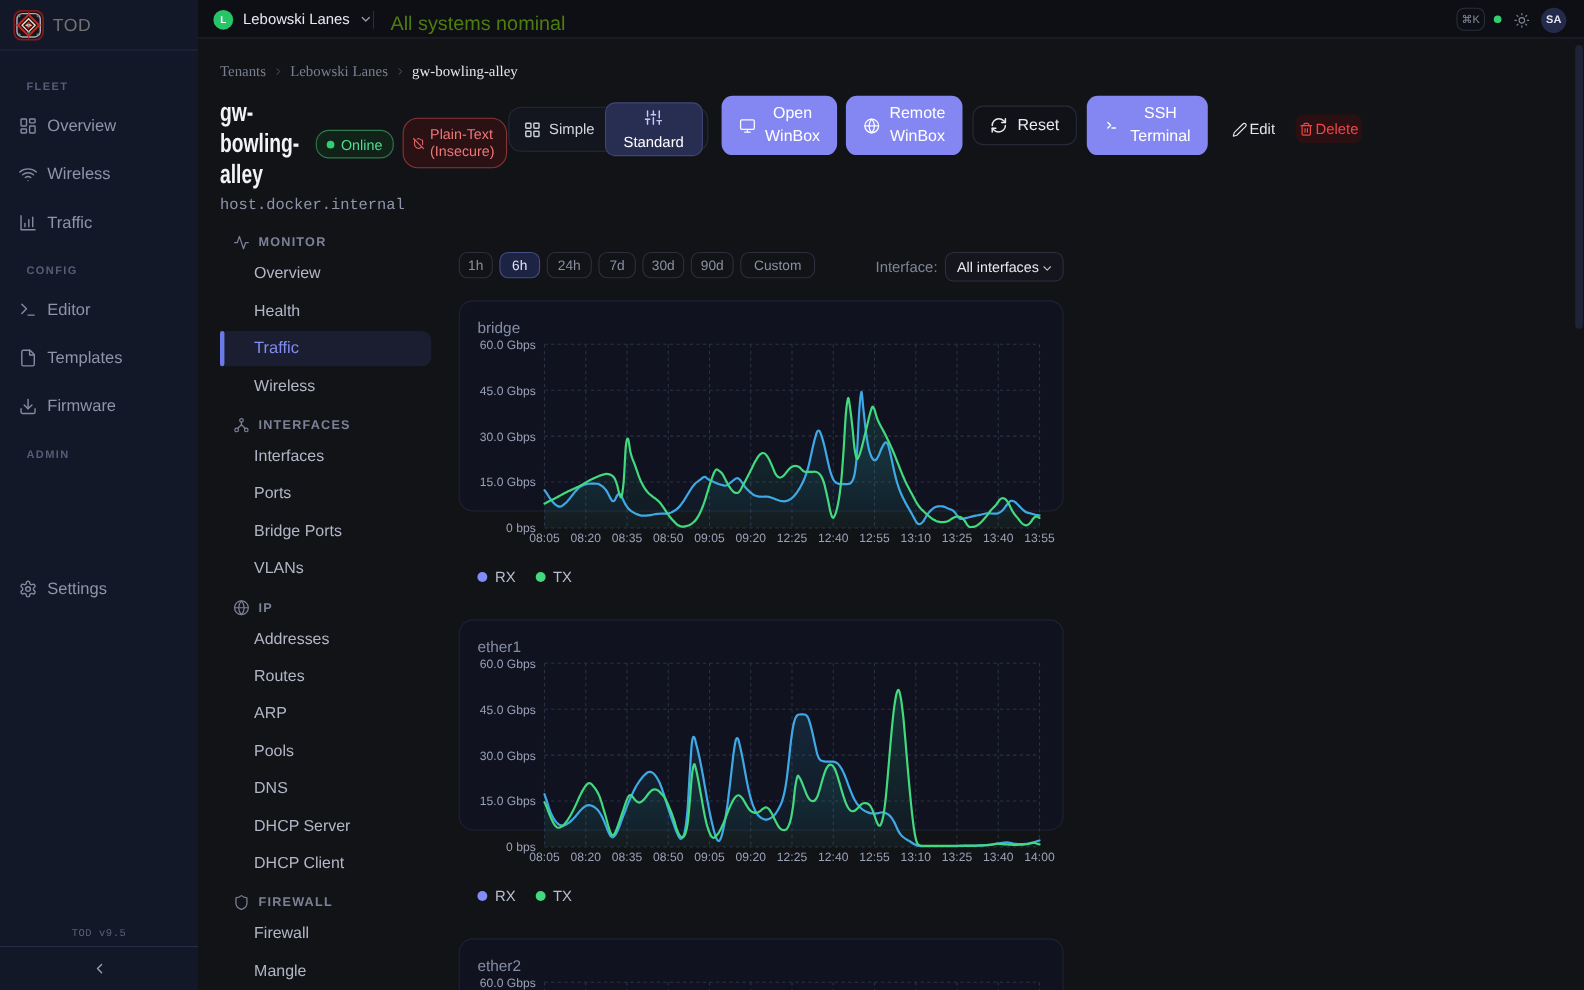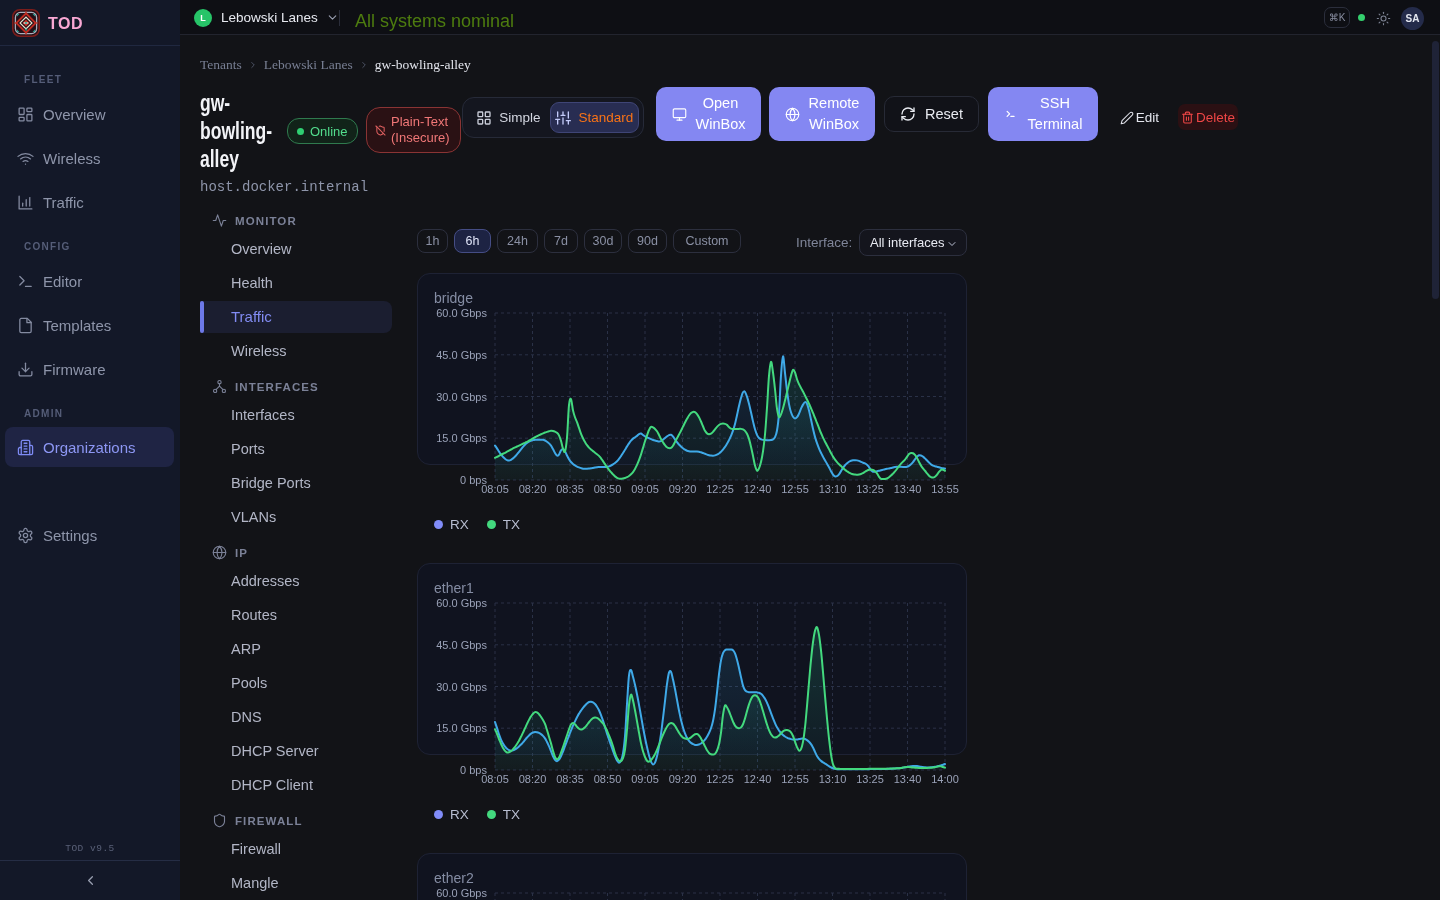--- a/index.html
+++ b/index.html
@@ -3,21 +3,21 @@
 <meta charset="utf-8">
 <style>
 * { margin:0; padding:0; box-sizing:border-box; }
 html,body { width:1440px; height:900px; overflow:hidden; background:#121317; font-family:"Liberation Sans", sans-serif; }
 .abs { position:absolute; }
 svg.ic { display:block; }
 
 
 #sidebar { position:absolute; left:0; top:0; width:180px; height:900px; background:#131828; }
 #logo-row { position:absolute; left:0; top:0; width:180px; height:46px; border-bottom:1px solid #202840; }
-#logo-row .brand { position:absolute; left:48px; top:15px; font-size:16px; letter-spacing:0.5px; color:#f9a8d4; font-weight:700; }
+#logo-row .brand { position:absolute; left:48px; top:15px; font-size:16px; letter-spacing:0.5px; color:#737373; font-weight:400; }
 .side-label { position:absolute; left:24px; font-size:10px; font-weight:700; letter-spacing:1.3px; color:#555d78; }
 .side-item { position:absolute; left:5px; width:169px; height:40px; border-radius:8px; display:flex; align-items:center; color:#8e95aa; font-size:15px; }
 .side-item svg { margin-left:12px; margin-right:9px; }
 .side-item.active { background:#1f2444; color:#8d97f4; }
 #tod-ver { position:absolute; left:0; width:180px; text-align:center; top:843px; font-family:"Liberation Mono", monospace; font-size:9.5px; color:#596077; letter-spacing:0.5px; }
 #collapse { position:absolute; left:0; top:860px; width:180px; height:40px; border-top:1px solid #252d45; background:#131828; display:flex; align-items:center; justify-content:center; }
 
 
 #topbar { position:absolute; left:180px; top:0; width:1260px; height:35px; background:#0e0f14; border-bottom:1px solid #22242e; }
 #org-chip { position:absolute; left:14px; top:0; height:35px; display:flex; align-items:center; }
@@ -36,21 +36,21 @@
 #title { position:absolute; left:200px; top:89px; font-size:24px; line-height:28px; font-weight:700; color:#f2f3f7; transform:scaleX(0.73); transform-origin:left top; }
 #host { position:absolute; left:200px; top:179px; font-family:"Liberation Mono", monospace; font-size:14px; color:#8e95aa; }
 .pill { position:absolute; display:flex; align-items:center; border-radius:13px; font-size:13px; }
 #pill-online { left:287px; top:118px; height:24px; padding:12px 9px; border:1px solid #2f7a4e; background:#112319; color:#52dd8d; border-radius:12px; }
 #pill-online .dot { width:7px; height:7px; border-radius:50%; background:#2fcf72; margin-right:6px; }
 #pill-plain { left:366px; top:107px; height:46px; padding:0 10px 0 8px; border:1.5px solid #8a3434; background:#2a1114; color:#f07777; border-radius:14px; line-height:16px; }
 #pill-plain svg { margin-right:5px; flex:none; }
 
 #toggle { position:absolute; left:462px; top:97px; width:182px; height:41px; background:#14161f; border:1px solid #262a38; border-radius:12px; display:flex; align-items:center; padding:4px; }
 #tg-simple { display:flex; align-items:center; justify-content:center; width:84px; height:31px; color:#d3d6e0; font-size:13.5px; gap:7px; }
-#tg-std { display:flex; align-items:center; justify-content:center; width:91px; height:31px; background:#282d52; border:1px solid #3f4576; border-radius:9px; color:#f97316; font-size:13.5px; gap:7px; }
+#tg-std { display:flex; align-items:center; justify-content:center; width:91px; height:49px; background:#282d52; border:1px solid #3f4576; border-radius:9px; color:#ffffff; font-size:13.5px; gap:7px;flex-direction:column; }
 
 .btn { position:absolute; display:flex; align-items:center; justify-content:center; border-radius:10px; font-size:14.5px; }
 .btn-primary { background:#8487f2; color:#ffffff; }
 .btn-primary .tx { text-align:center; line-height:21px; }
 #btn-open { left:656px; top:87px; width:105px; height:54px; }
 #btn-remote { left:769px; top:87px; width:106px; height:54px; }
 #btn-reset { left:884px; top:96px; width:95px; height:36px; background:#111218; border:1px solid #272a36; color:#e8eaf0; gap:9px; }
 #btn-ssh { left:988px; top:87px; width:110px; height:54px; }
 #btn-edit { left:1112px; top:105px; width:55px; height:25px; color:#e4e6ee; font-size:13.5px; gap:2px; border-radius:7px; }
 #btn-del { left:1178px; top:104px; width:60px; height:26px; background:#2b1013; color:#ef4646; font-size:13.5px; border-radius:7px; gap:2px; }
@@ -149,32 +149,20 @@
     </div>
   <div class="side-item" style="top:349px">
       <svg class="ic" width="17" height="17" viewBox="0 0 24 24" fill="none" stroke="#848ba1" stroke-width="1.8" stroke-linecap="round" stroke-linejoin="round">
         <path d="M21 15v4a2 2 0 0 1-2 2H5a2 2 0 0 1-2-2v-4"></path>
         <polyline points="7 10 12 15 17 10"></polyline>
         <line x1="12" y1="15" x2="12" y2="3"></line>
       </svg>
       <span>Firmware</span>
     </div>
   <div class="side-label" style="top:408px">ADMIN</div>
-  <div class="side-item active" style="top:427px">
-      <svg class="ic" width="17" height="17" viewBox="0 0 24 24" fill="none" stroke="#7e8bf5" stroke-width="1.8" stroke-linecap="round" stroke-linejoin="round">
-        <path d="M6 22V4a2 2 0 0 1 2-2h8a2 2 0 0 1 2 2v18Z"></path>
-        <path d="M6 12H4a2 2 0 0 0-2 2v6a2 2 0 0 0 2 2h2"></path>
-        <path d="M18 9h2a2 2 0 0 1 2 2v9a2 2 0 0 1-2 2h-2"></path>
-        <path d="M10 6h4"></path>
-        <path d="M10 10h4"></path>
-        <path d="M10 14h4"></path>
-        <path d="M10 18h4"></path>
-      </svg>
-      <span>Organizations</span>
-    </div>
   <div class="side-item" style="top:515px">
       <svg class="ic" width="17" height="17" viewBox="0 0 24 24" fill="none" stroke="#848ba1" stroke-width="1.8" stroke-linecap="round" stroke-linejoin="round">
         <path d="M12.22 2h-.44a2 2 0 0 0-2 2v.18a2 2 0 0 1-1 1.73l-.43.25a2 2 0 0 1-2 0l-.15-.08a2 2 0 0 0-2.73.73l-.22.38a2 2 0 0 0 .73 2.73l.15.1a2 2 0 0 1 1 1.72v.51a2 2 0 0 1-1 1.74l-.15.09a2 2 0 0 0-.73 2.73l.22.38a2 2 0 0 0 2.73.73l.15-.08a2 2 0 0 1 2 0l.43.25a2 2 0 0 1 1 1.73V20a2 2 0 0 0 2 2h.44a2 2 0 0 0 2-2v-.18a2 2 0 0 1 1-1.73l.43-.25a2 2 0 0 1 2 0l.15.08a2 2 0 0 0 2.73-.73l.22-.39a2 2 0 0 0-.73-2.73l-.15-.08a2 2 0 0 1-1-1.74v-.5a2 2 0 0 1 1-1.74l.15-.09a2 2 0 0 0 .73-2.73l-.22-.38a2 2 0 0 0-2.73-.73l-.15.08a2 2 0 0 1-2 0l-.43-.25a2 2 0 0 1-1-1.73V4a2 2 0 0 0-2-2z"></path>
         <circle cx="12" cy="12" r="3"></circle>
       </svg>
       <span>Settings</span>
     </div>
   <div id="tod-ver">TOD v9.5</div>
   <div id="collapse">
       <svg class="ic" width="15" height="15" viewBox="0 0 24 24" fill="none" stroke="#9aa0b2" stroke-width="2" stroke-linecap="round" stroke-linejoin="round">

